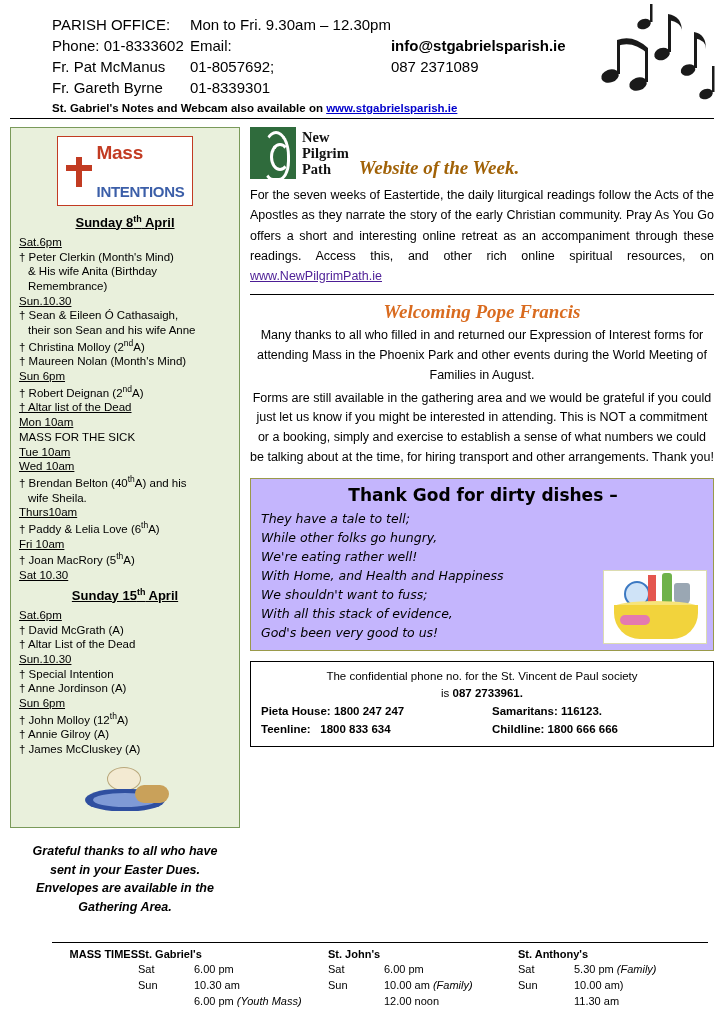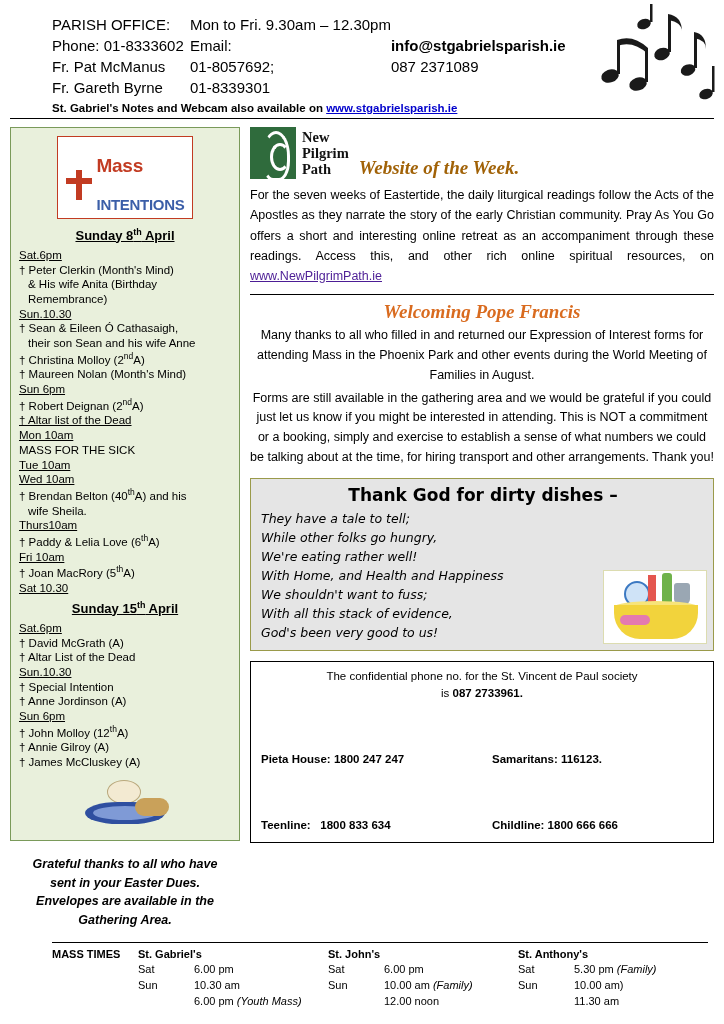--- a/index.html
+++ b/index.html
@@ -61,21 +61,21 @@
     padding: 6px 8px 8px 8px;
   }
   .mass-logo {
     text-align: center;
     padding: 2px 0 4px 0;
   }
   .mass-logo-inner {
     display: inline-block;
     border: 1px solid #c23b22;
     background: #ffffff;
-    padding: 19px 8px 4px 8px;
+    padding: 6px 8px 4px 8px;
     position: relative;
   }
   .mass-logo-row { display: flex; align-items: center; gap: 5px; }
   .cross {
     position: relative;
     width: 26px; height: 30px;
     flex: 0 0 26px;
   }
   .cross::before {
     content: "";
@@ -235,21 +235,21 @@
     font-size: 12.5px;
     line-height: 1.58;
     text-align: center;
   }
   .pope-body p { margin: 0 0 3px 0; text-align: center; }
 
   
   .dish-box {
     margin-top: 10px;
     border: 1px solid #9a9a4a;
-    background: #e5e5e5;
+    background: #c4b5fd;
     padding: 6px 8px 8px 10px;
     position: relative;
     min-height: 168px;
   }
   .dish-title {
     text-align: center;
     font-size: 17px;
     font-weight: bold;
     font-family: "DejaVu Sans", sans-serif;
     margin-bottom: 4px;
@@ -288,39 +288,39 @@
   .dish-e { position: absolute; left: 16px; top: 44px; width: 30px; height: 10px; background:#e47ab0; border-radius: 5px; }
 
   
   .conf-box {
     border: 1px solid #000;
     padding: 6px 10px 7px 10px;
     font-size: 11.5px;
     line-height: 1.55;
   }
   .conf-center { text-align: center; }
-  .conf-row { display: flex; gap: 20px; margin-top: 48px; }
+  .conf-row { display: flex; gap: 20px; }
   .conf-col { flex: 1 1 50%; }
   .b { font-weight: bold; }
 
   
   .masstimes {
     position: absolute;
     left: 0; right: 0;
     bottom: 14px;
     padding: 0 16px 0 52px;
     font-size: 11px;
   }
   .mt-hr {
     border: none;
     border-top: 1px solid #000;
     margin: 0 0 5px 0;
   }
   .mt-grid { display: flex; }
-  .mt-label { font-weight: bold; width: 86px; flex: 0 0 86px; }
+  .mt-label { font-weight: bold; width: 86px; flex: 0 0 86px; text-align: right; }
   .mt-church { flex: 1 1 0; padding-right: 6px; }
   .mt-church .name { font-weight: bold; margin-bottom: 2px; }
   .mt-line { display: flex; line-height: 1.45; }
   .mt-day { width: 56px; flex: 0 0 56px; }
   .mt-time { flex: 1 1 auto; }
   .it { font-style: italic; }
 </style>
 </head>
 <body>
 

